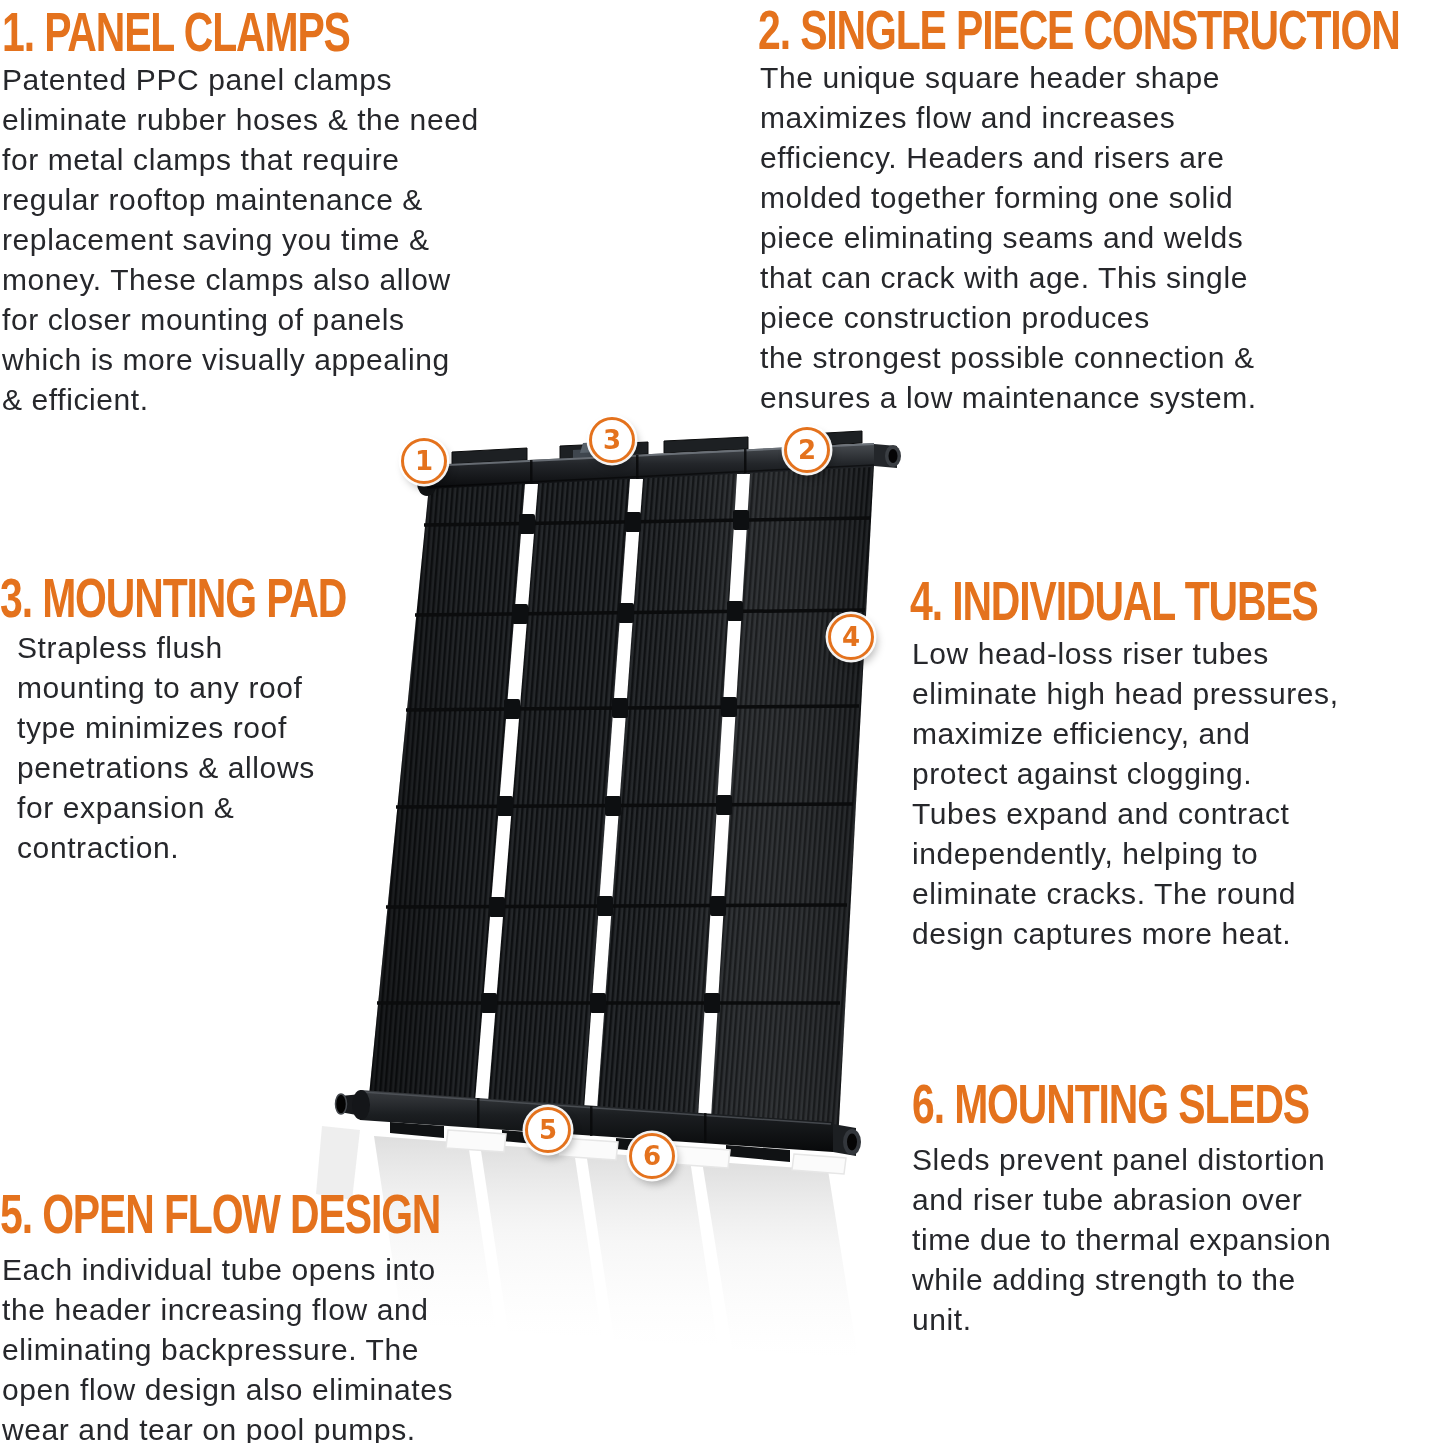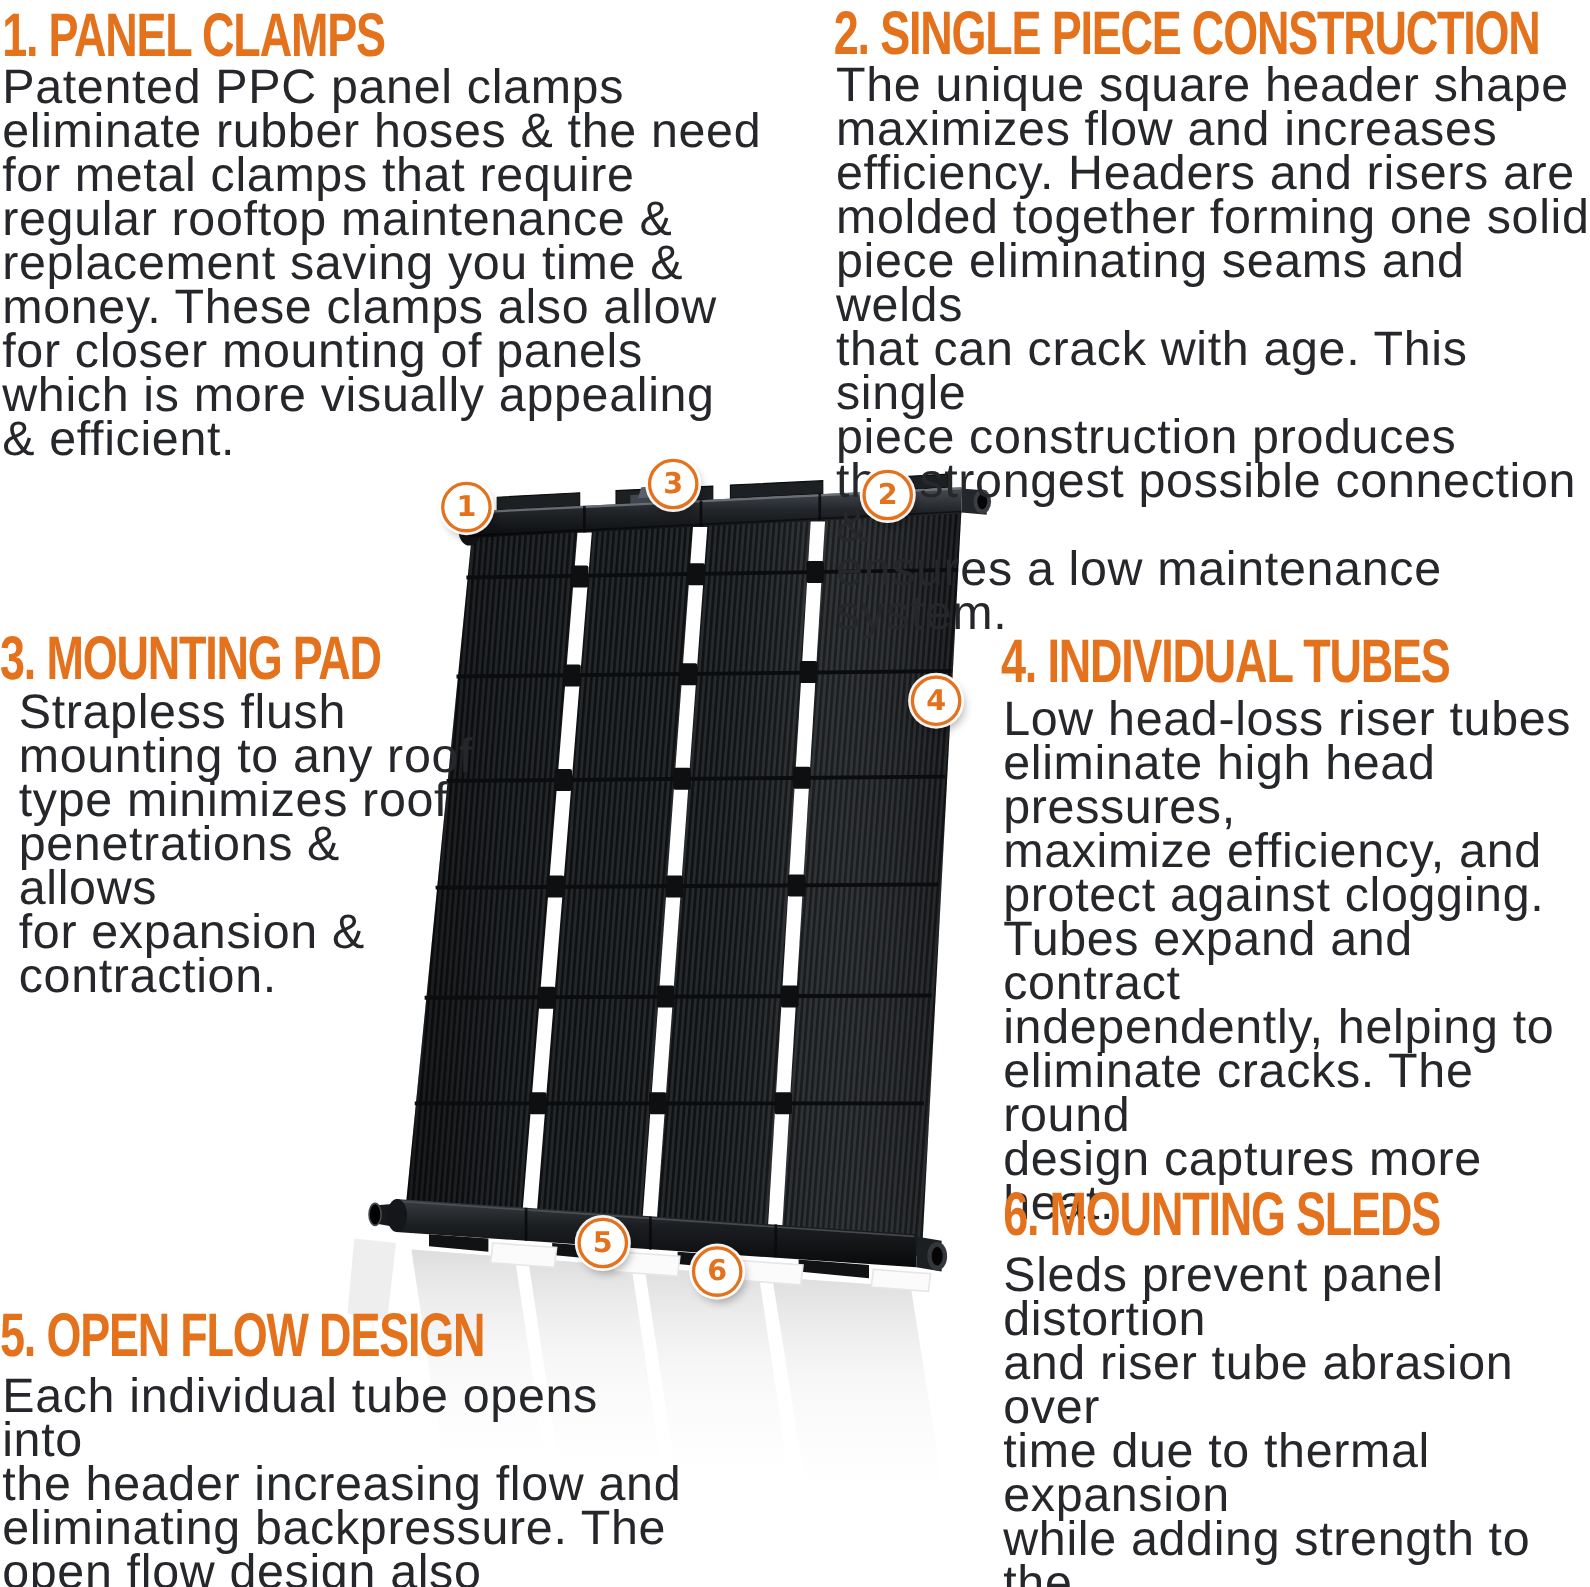--- a/index.html
+++ b/index.html
@@ -22,21 +22,21 @@
     font-weight:700;
     font-size:56px;line-height:1;
     letter-spacing:-1.5px;
     color:var(--accent);
     transform:scaleX(.73);
     transform-origin:left top;
     white-space:nowrap;
   }
   .sec-body{
     position:absolute;z-index:2;margin:0;
-    font-size:44px;line-height:40px;letter-spacing:.6px;
+    font-size:30px;line-height:40px;letter-spacing:.6px;
     color:var(--text);
     white-space:pre-line;
   }
   .marker{
     position:absolute;z-index:3;
     width:40px;height:40px;
     background:#fff;
     border:3px solid var(--accent);
     border-radius:50%;
     color:var(--accent);

